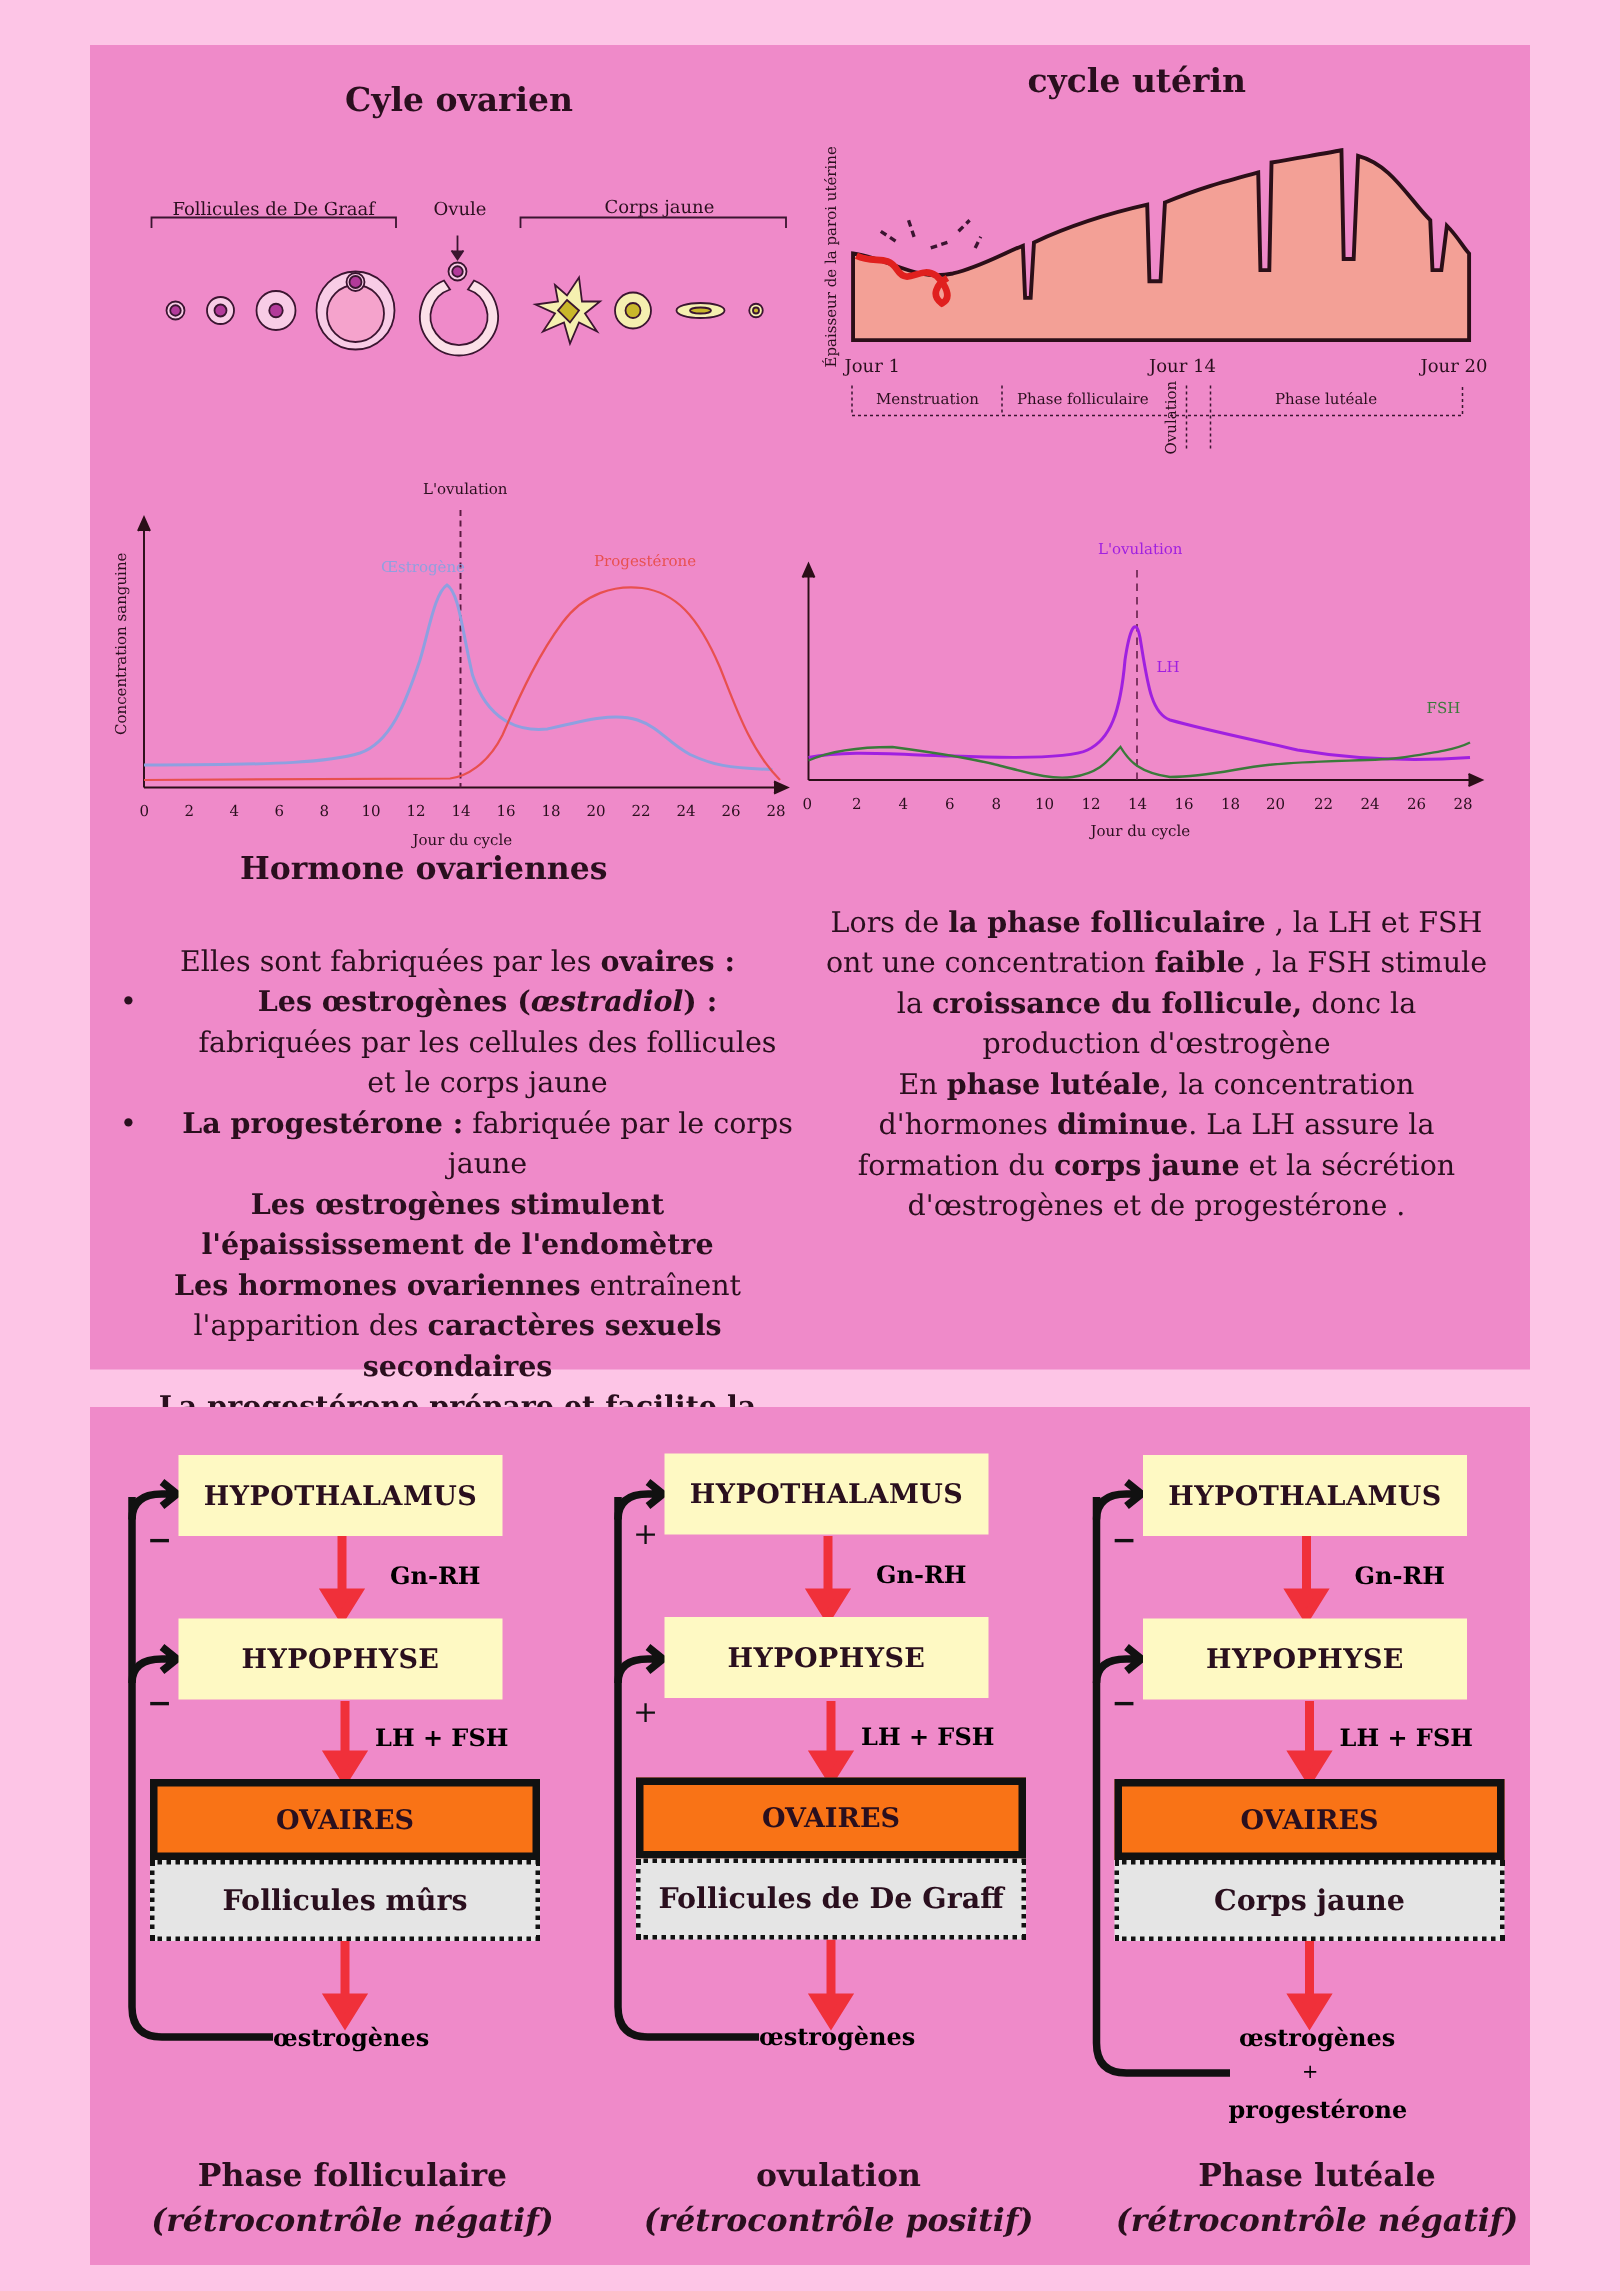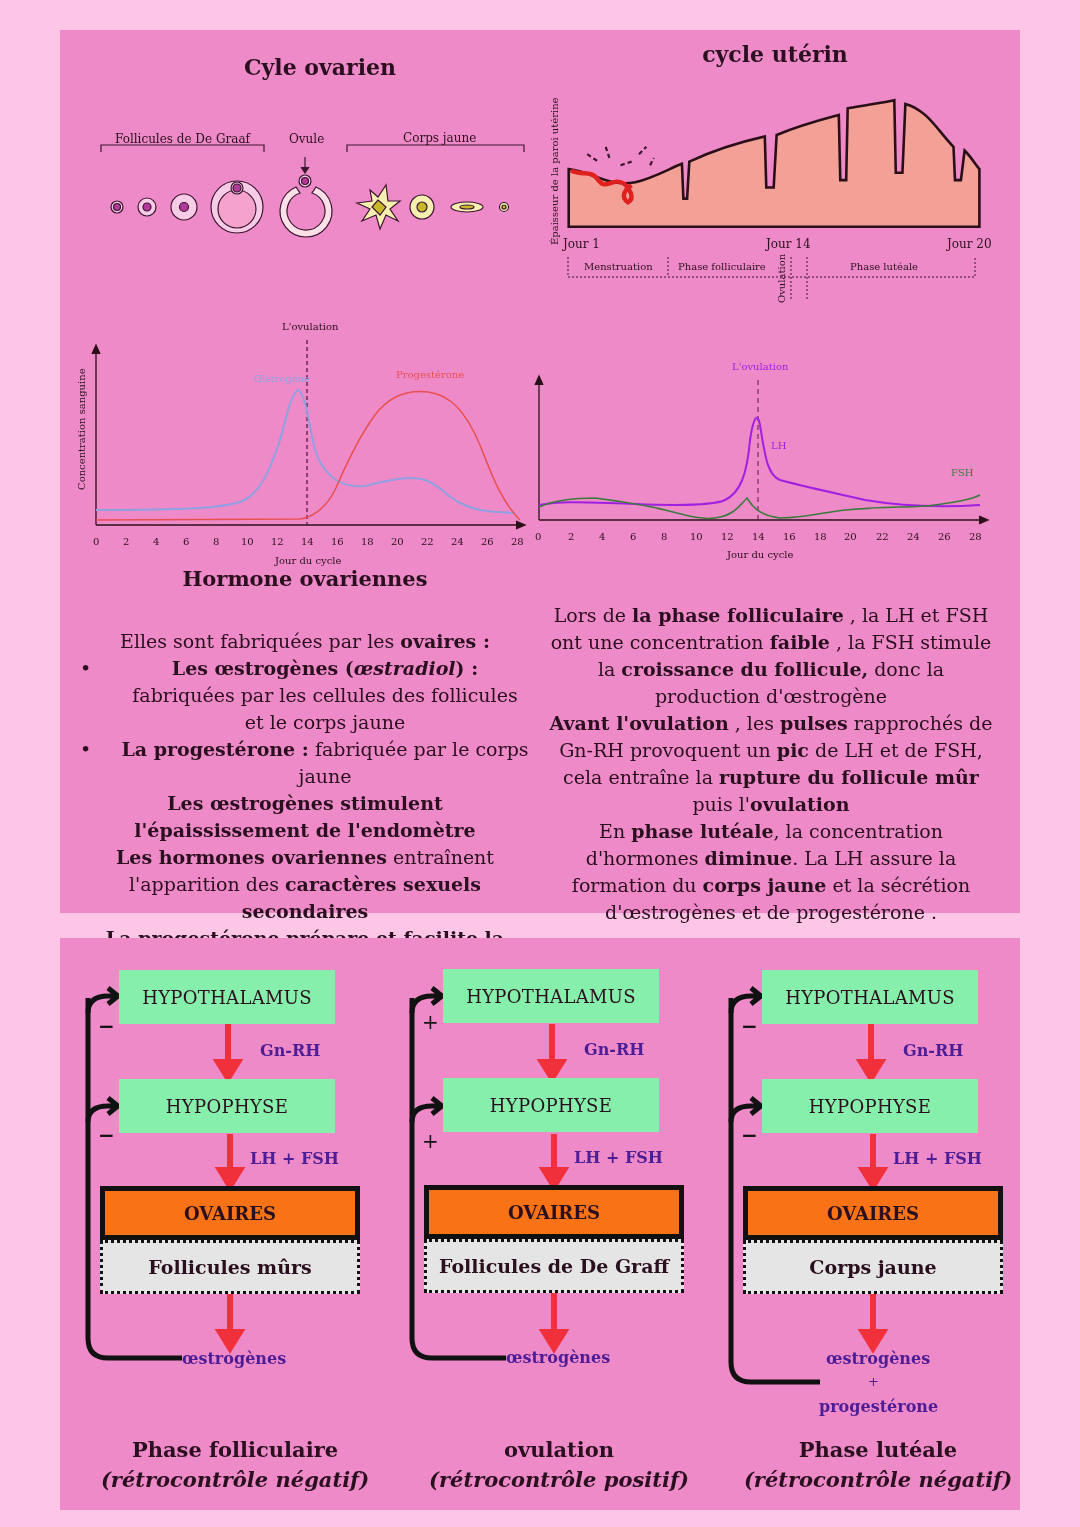--- a/index.html
+++ b/index.html
@@ -1,34 +1,34 @@
 <!DOCTYPE html>
 <html><head>
 <meta charset="utf-8">
 <style>
   html,body{margin:0;padding:0;}
   body{width:1080px;height:1527px;background:#fdc5e6;position:relative;overflow:hidden;font-family:"DejaVu Serif","Liberation Serif",serif;color:#2a0f1e;}
   .panel{position:absolute;background:#ef8ac9;}
   #p1{left:60px;top:30px;width:960px;height:883px;}
   #p2{left:60px;top:938px;width:960px;height:572px;}
   .abs{position:absolute;}
-  .title{font-weight:bold;font-size:22px;text-align:center;white-space:nowrap;}
+  .title{font-weight:bold;font-size:22px;white-space:nowrap;}
   .small{font-size:12px;white-space:nowrap;}
   .tiny{font-size:10px;white-space:nowrap;}
   svg{position:absolute;overflow:visible;}
   .para{font-size:19px;line-height:27px;text-align:center;}
   .para b{font-weight:bold;margin-top:19px;}
   .para .li{position:relative;}
   .bullet{position:absolute;left:-58px;}
   
   .col{position:absolute;top:0;width:320px;height:572px;}
-  .box{position:absolute;background:#86efac;font-weight:normal;font-size:18px;display:flex;align-items:center;justify-content:center;letter-spacing:0.3px;}
+  .box{position:absolute;background:#fef9c3;font-weight:bold;font-size:18px;display:flex;align-items:center;justify-content:center;letter-spacing:0.3px;}
   .ovaires{position:absolute;background:#f97316;border:5px solid #111;font-weight:bold;font-size:18px;display:flex;align-items:center;justify-content:center;box-sizing:border-box;}
   .cells{position:absolute;background:#e5e5e5;border:3px dotted #111;font-weight:bold;font-size:19px;display:flex;align-items:center;justify-content:center;box-sizing:border-box;}
-  .hlabel{position:absolute;color:#4c1d95;font-weight:bold;font-size:16px;white-space:nowrap;}
+  .hlabel{position:absolute;color:#000000;font-weight:bold;font-size:16px;white-space:nowrap;}
   .sign{position:absolute;font-size:20px;font-weight:bold;color:#111;}
   .caption{position:absolute;text-align:center;width:320px;font-size:21px;font-weight:bold;line-height:30px;}
   .caption i{font-style:italic;}
 </style>
 </head>
 <body>
 
 <div id="p1" class="panel">
 
   <div class="abs title" style="left:170px;top:24px;width:180px;">Cyle ovarien</div>
@@ -172,21 +172,20 @@
     <div class="li" style="padding-left:40px;"><span class="bullet" style="left:0px;">•</span><b>Les œstrogènes (</b><b><i>œstradiol</i></b><b>) :</b><span> fabriquées par les cellules des follicules et le corps jaune</span></div>
     <div class="li" style="padding-left:40px;"><span class="bullet" style="left:0px;">•</span><b>La progestérone :</b><span> fabriquée par le corps jaune</span></div>
     <div><b>Les œstrogènes stimulent l'épaississement de l'endomètre</b></div>
     <div><b>Les hormones ovariennes</b><span> entraînent l'apparition des </span><b>caractères sexuels secondaires</b></div>
     <div><b>La progestérone prépare et facilite la gestation  :</b></div>
     <div><span>elle fait évoluer l'endomètre</span></div>
   </div>
 
   <div class="abs para" style="left:483px;top:572px;width:456px;">
     <div><span>Lors de </span><b>la phase folliculaire</b><span> , la LH et FSH ont une concentration </span><b>faible</b><span> , la FSH stimule la </span><b>croissance du follicule,</b><span> donc la production d'œstrogène</span></div>
-    <div><b>Avant l'ovulation</b><span> , les </span><b>pulses</b><span>  rapprochés de Gn-RH provoquent un </span><b>pic</b><span> de LH et de FSH, cela entraîne la </span><b>rupture du follicule mûr</b><span> puis l'</span><b>ovulation</b></div>
     <div><span>En </span><b>phase lutéale</b><span>, la concentration d'hormones </span><b>diminue</b><span>. La LH assure la formation du </span><b>corps jaune</b><span> et la sécrétion d'œstrogènes et de progestérone .</span></div>
   </div>
 </div>
 
 <div id="p2" class="panel">
 
   <div class="col" style="left:20px;">
     <svg width="320" height="440" style="left:0;top:0;">
       <path d="M8 60 V400 Q8 420 28 420 H102" fill="none" stroke="#111" stroke-width="5"></path>
       <path d="M8 75 Q8 58 28 58 H36 M28 50 L38 58 L28 66" fill="none" stroke="#111" stroke-width="5"></path>

